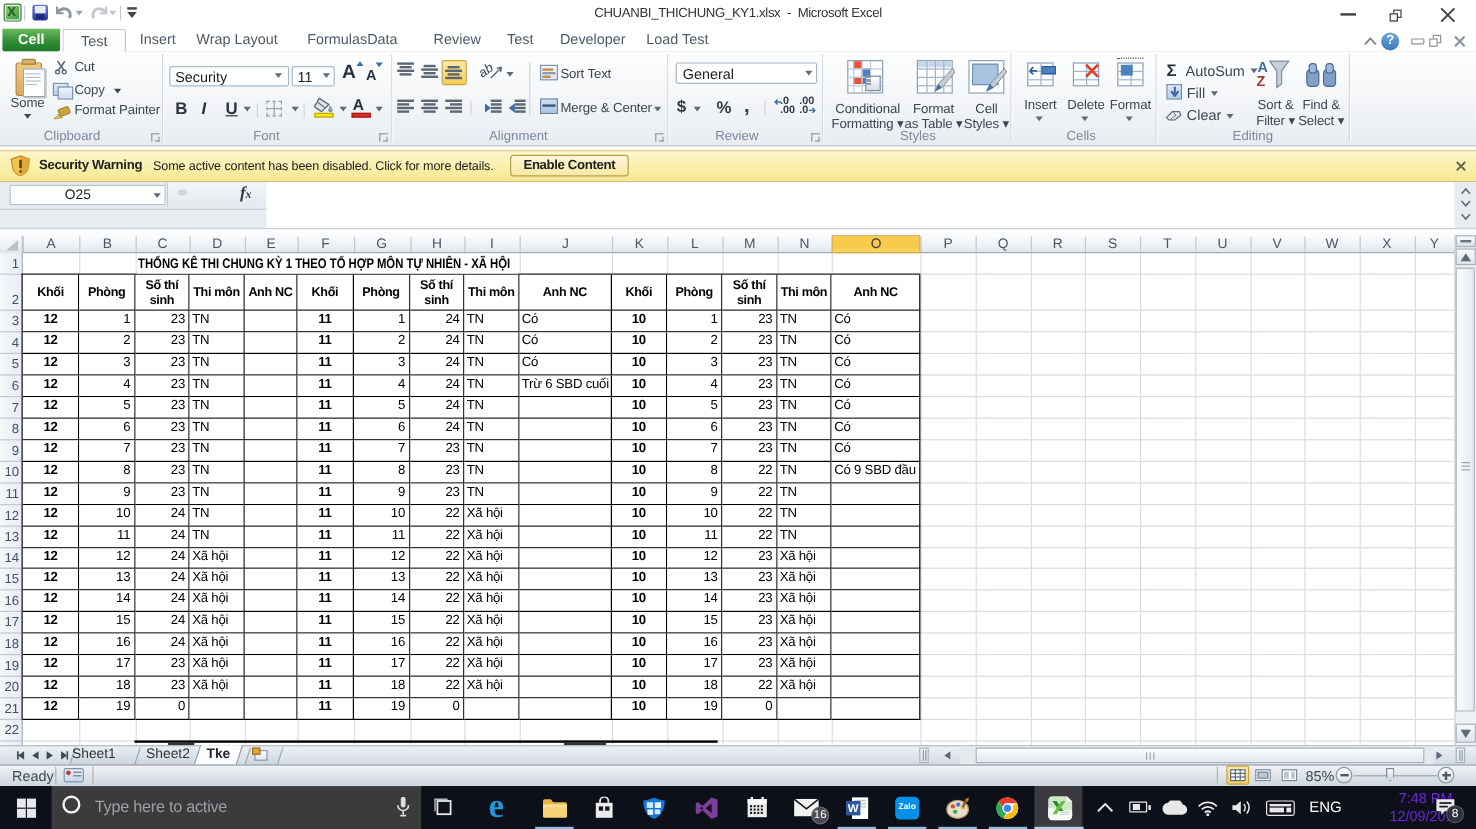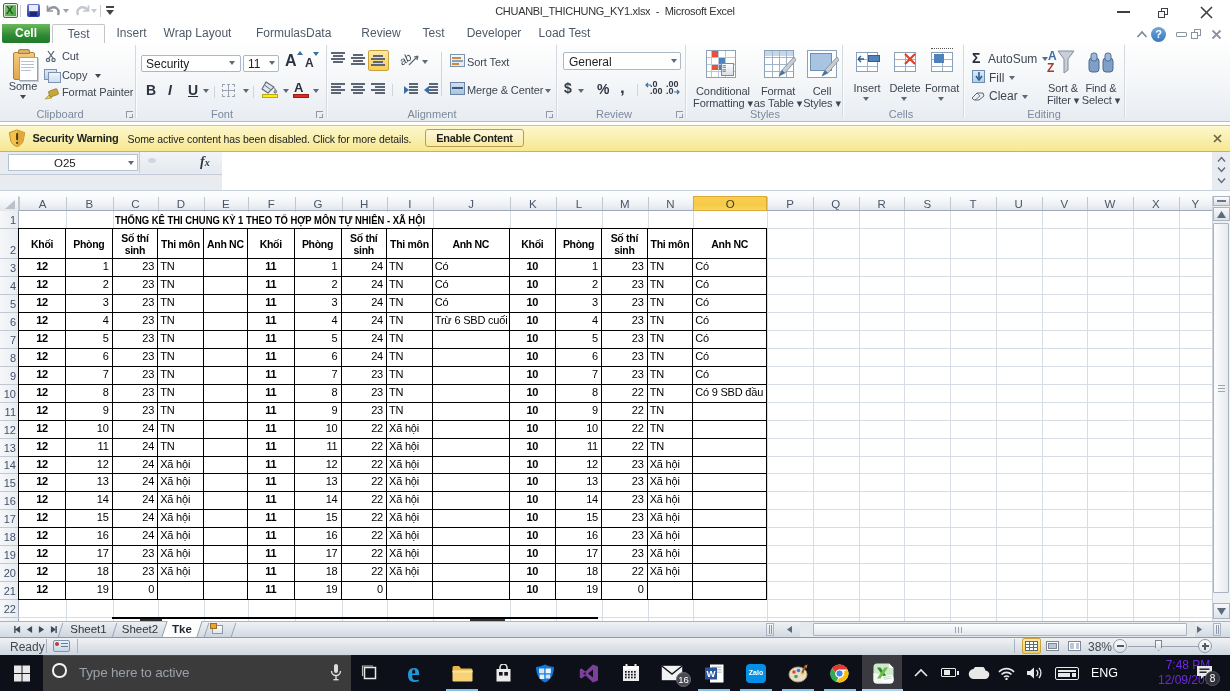--- a/index.html
+++ b/index.html
@@ -874,21 +874,21 @@
 <svg class="ab" style="left:26px;top:625.1px;" width="7" height="9" viewBox="0 0 8 10">
     <path d="M7 1 L7 9 L1 5 Z" fill="#3f4a58"></path>
   </svg>
 <svg class="ab" style="left:38px;top:625.1px;" width="7" height="9" viewBox="0 0 8 10">
     <path d="M1 1 L1 9 L7 5 Z" fill="#3f4a58"></path>
   </svg>
 <svg class="ab" style="left:50px;top:625.1px;" width="7" height="9" viewBox="0 0 8 10">
     <path d="M1 1 L1 9 L7 5 Z M6.2 1 L7.8 1 L7.8 9 L6.2 9 Z" fill="#3f4a58"></path>
   </svg>
 <div class="ab" style="left:60px;top:622.6px;width:57px;height:14.399999999999977px;background:linear-gradient(#e9edf2,#ccd5df);border-left:1px solid #9aa5b2;border-right:1px solid #9aa5b2;transform:skewX(-18deg);"></div>
-<div class="ab" style="left:60px;top:622.6px;width:57px;text-align:center;font-size:11.5px;color:#333;font-weight:normal;">Sheet1</div>
+<div class="ab" style="left:60px;top:622.6px;width:57px;font-size:11.5px;color:#333;font-weight:normal;">Sheet1</div>
 <div class="ab" style="left:114px;top:622.6px;width:52px;height:14.399999999999977px;background:linear-gradient(#e9edf2,#ccd5df);border-left:1px solid #9aa5b2;border-right:1px solid #9aa5b2;transform:skewX(-18deg);"></div>
 <div class="ab" style="left:114px;top:622.6px;width:52px;text-align:center;font-size:11.5px;color:#333;font-weight:normal;">Sheet2</div>
 <div class="ab" style="left:164px;top:620.6px;width:36px;height:16.399999999999977px;background:#fdfdfe;border-left:1px solid #8d99a8;border-right:1px solid #8d99a8;transform:skewX(-18deg);"></div>
 <div class="ab" style="left:164px;top:622.6px;width:36px;text-align:center;font-size:11.5px;color:#1f2630;font-weight:bold;">Tke</div>
 <div class="ab" style="left:206px;top:622.6px;width:28px;height:14px;background:linear-gradient(#e9edf2,#ccd5df);border-left:1px solid #9aa5b2;border-right:1px solid #9aa5b2;transform:skewX(-18deg);"></div>
 <div class="ab" style="left:212px;top:624.6px;width:11px;height:9px;background:linear-gradient(#fdfefe,#dfe7ee);border:1px solid #8d99a8;"></div>
 <div class="ab" style="left:210px;top:622.6px;width:7px;height:6px;background:#e8a33b;border:1px solid #9c6f1e;"></div>
 
 <div class="ab" style="left:766px;top:622.6px;width:8px;height:13px;background:linear-gradient(#f5f7f9,#dbe1e8);border:1px solid #aab3bf;"></div>
 <div class="ab" style="left:768.5px;top:624.6px;width:1px;height:9px;background:#8d99a8;"></div>
@@ -922,21 +922,21 @@
 <div class="ab" style="left:1025px;top:641px;width:13px;height:10px;background:#fff;border:1px solid #5d6a79;"></div>
 <div class="ab" style="left:1025px;top:644px;width:13px;height:1px;background:#5d6a79;"></div>
 <div class="ab" style="left:1025px;top:647px;width:13px;height:1px;background:#5d6a79;"></div>
 <div class="ab" style="left:1029px;top:641px;width:1px;height:10px;background:#5d6a79;"></div>
 <div class="ab" style="left:1033px;top:641px;width:1px;height:10px;background:#5d6a79;"></div>
 <div class="ab" style="left:1046px;top:641px;width:13px;height:10px;background:#fff;border:1px solid #7d8894;"></div>
 <div class="ab" style="left:1048px;top:643px;width:9px;height:6px;background:#b9c7d6;border:1px solid #7d8894;"></div>
 <div class="ab" style="left:1068px;top:641px;width:13px;height:10px;background:#fff;border:1px solid #7d8894;"></div>
 <div class="ab" style="left:1070px;top:643px;width:4px;height:6px;background:#b9c7d6;"></div>
 <div class="ab" style="left:1076px;top:643px;width:3px;height:6px;background:#b9c7d6;"></div>
-<div class="ab" style="left:1088px;top:640px;font-size:12px;color:#3f4a55;">38%</div>
+<div class="ab" style="left:1088px;top:640px;font-size:12px;color:#3f4a55;">85%</div>
 <div class="ab" style="left:1113px;top:639px;width:14px;height:14px;border-radius:50%;background:linear-gradient(#fdfdfe,#dbe1e8);border:1px solid #8d99a8;"></div>
 <div class="ab" style="left:1116.5px;top:645.2px;width:7px;height:1.6px;background:#4f5a66;"></div>
 <div class="ab" style="left:1128px;top:645.5px;width:70px;height:1px;background:#9aa5b1;"></div>
 <div class="ab" style="left:1155px;top:640px;width:7px;height:11px;background:linear-gradient(#fdfdfe,#cfd6de);border:1px solid #7d8894;clip-path:polygon(0 0,100% 0,100% 70%,50% 100%,0 70%);"></div>
 <div class="ab" style="left:1198px;top:639px;width:14px;height:14px;border-radius:50%;background:linear-gradient(#fdfdfe,#dbe1e8);border:1px solid #8d99a8;"></div>
 <div class="ab" style="left:1201.5px;top:645.2px;width:7px;height:1.6px;background:#4f5a66;"></div>
 <div class="ab" style="left:1204.2px;top:642.5px;width:1.6px;height:7px;background:#4f5a66;"></div>
 
 <div class="ab" style="left:0;top:655px;width:1230px;height:36px;background:#0d1018;"></div>
 <svg class="ab" style="left:14px;top:664.5px;" width="16" height="17" viewBox="0 0 17 17">

